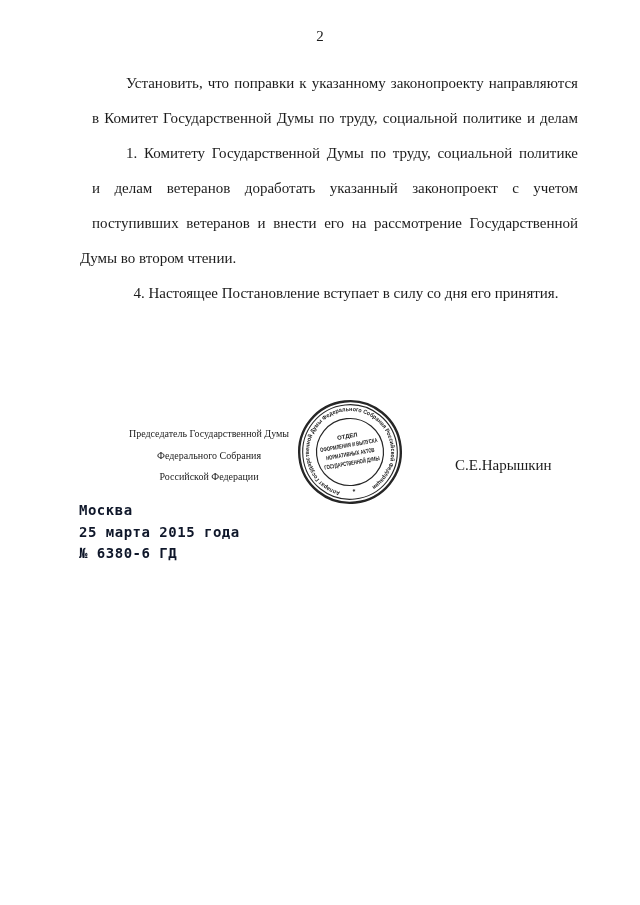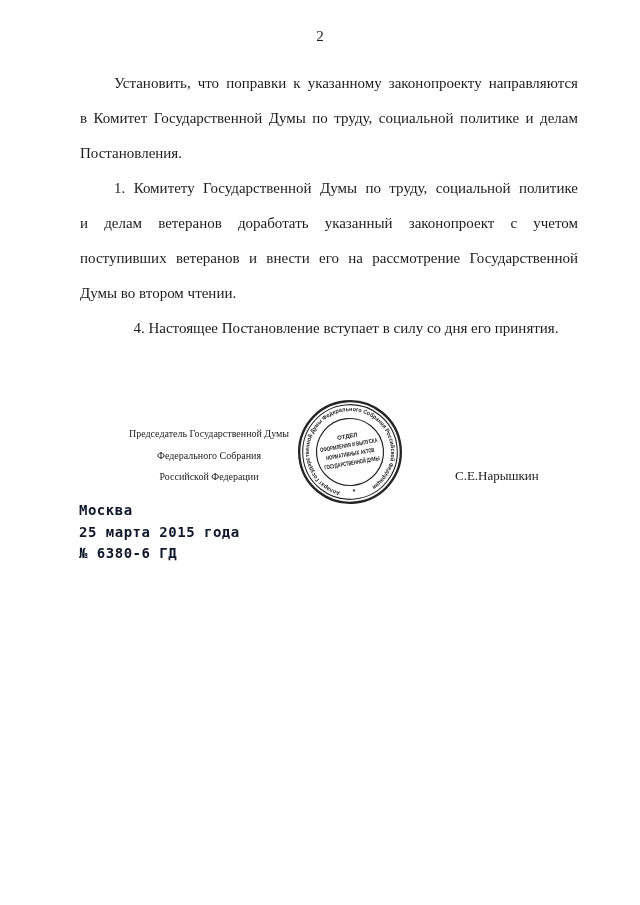--- a/index.html
+++ b/index.html
@@ -15,31 +15,31 @@
   .pageno{
     position:absolute;top:28px;left:0;width:640px;
     text-align:center;font-size:15px;
   }
   
   .bodytext{
     position:absolute;left:80px;top:66px;width:498px;
     font-size:15px;
   }
   .ln{height:35px;line-height:35px;text-align:left;}
-  .ln.just{text-align:justify;text-align-last:justify;}
+  .ln.just{text-align:justify;text-align-last:justify;margin-left:12px;}
   .ln.ind{text-indent:34px;text-align:center;}
   
   .sig{
     position:absolute;left:78px;top:423px;width:262px;
     font-size:10px;line-height:21.5px;text-align:center;
   }
   .sig .sig1{white-space:nowrap;}
   .signame{
-    position:absolute;left:455px;top:465px;
-    font-size:13px;line-height:21.5px;white-space:nowrap;
+    position:absolute;left:455px;top:455px;
+    font-size:15px;line-height:21.5px;white-space:nowrap;
   }
   
   .footer{
     position:absolute;left:79px;top:500px;
     font-family:"DejaVu Sans Mono","Liberation Mono",monospace;
     font-weight:bold;font-size:14px;line-height:21.5px;
     letter-spacing:0.5px;white-space:nowrap;color:#0f172a;
   }
   
   .stamp-wrap{
@@ -64,21 +64,20 @@
 </head>
 <body>
 
 <div class="page">
 
   <div class="pageno">2</div>
 
   <div class="bodytext">
     <div class="ln just ind">Установить, что поправки к указанному законопроекту направляются</div>
     <div class="ln just">в Комитет Государственной Думы по труду, социальной политике и делам</div>
-    <div class="ln">Постановления.</div>
     <div class="ln just ind">1. Комитету Государственной Думы по труду, социальной политике</div>
     <div class="ln just">и делам ветеранов доработать указанный законопроект с учетом</div>
     <div class="ln just">поступивших ветеранов и внести его на рассмотрение Государственной</div>
     <div class="ln">Думы во втором чтении.</div>
     <div class="ln ind">4. Настоящее Постановление вступает в силу со дня его принятия.</div>
   </div>
 
   <div class="sig">
     <div class="sig1">Председатель Государственной Думы</div>
     <div>Федерального Собрания</div>

